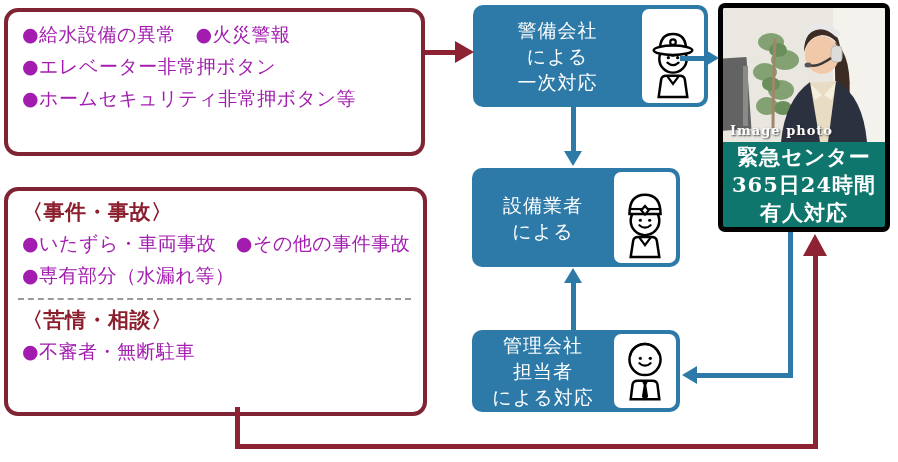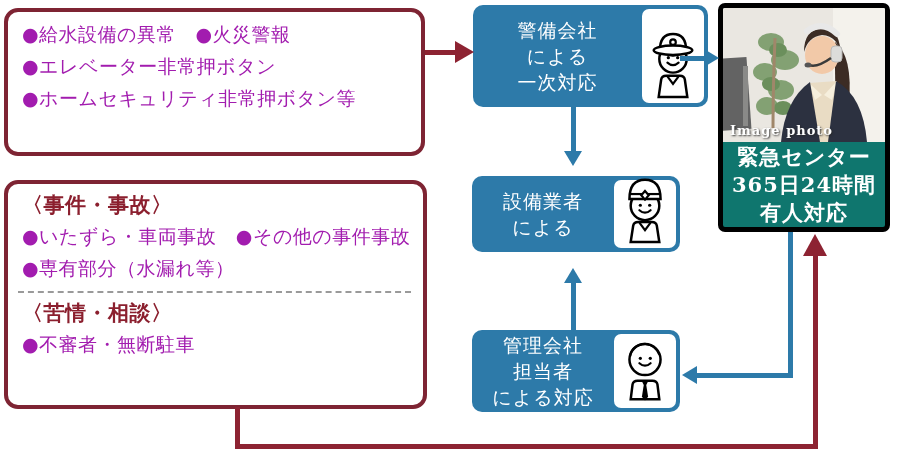--- a/index.html
+++ b/index.html
@@ -53,21 +53,21 @@
 <body>
 
 <div class="canvas">
 
   <div class="cat-box" style="left:4px;top:8px;width:421px;height:148px;">
     <div class="cat-item">●給水設備の異常　●火災警報</div>
     <div class="cat-item">●エレベーター非常押ボタン</div>
     <div class="cat-item">●ホームセキュリティ非常押ボタン等</div>
   </div>
 
-  <div class="cat-box" style="left:4px;top:180px;width:423px;height:229px;">
+  <div class="cat-box" style="left:4px;top:187px;width:423px;height:229px;">
     <div class="cat-title">〈事件・事故〉</div>
     <div class="cat-item">●いたずら・車両事故　●その他の事件事故</div>
     <div class="cat-item">●専有部分（水漏れ等）</div>
     <hr class="divider">
     <div class="cat-title">〈苦情・相談〉</div>
     <div class="cat-item">●不審者・無断駐車</div>
   </div>
 
   <div class="flow-box" style="left:473px;top:5px;width:235px;height:102px;">
     <div class="flow-text">
@@ -84,21 +84,21 @@
         <circle cx="52.5" cy="62" r="2.6" fill="#000"></circle>
         <path d="M36 70 Q45 78 54 70" fill="none" stroke="#000" stroke-width="3.5" stroke-linecap="round"></path>
         <path d="M24 50 Q24 24 45 24 Q66 24 66 50 Z" fill="#fff" stroke="#000" stroke-width="4"></path>
         <ellipse cx="45" cy="50" rx="31" ry="7.5" fill="#fff" stroke="#000" stroke-width="4"></ellipse>
         <circle cx="45" cy="37" r="4.5" fill="#fff" stroke="#000" stroke-width="3.5"></circle>
         <path d="M31 56 Q45 65 59 56 Q45 61 31 56 Z" fill="#000"></path>
       </svg>
     </div>
   </div>
 
-  <div class="flow-box" style="left:472px;top:176px;width:208px;height:76px;">
+  <div class="flow-box" style="left:472px;top:168px;width:208px;height:99px;">
     <div class="flow-text">
       <span>設備業者</span>
       <span>による</span>
     </div>
     <div class="icon-panel">
       <svg width="56" height="88" viewBox="0 0 90 122">
         <path d="M22 122 L26 96 Q27 90 34 90 H56 Q63 90 64 96 L68 122 Z" fill="#fff" stroke="#000" stroke-width="4"></path>
         <path d="M36 91 L45 103 L54 91" fill="none" stroke="#000" stroke-width="3.5"></path>
         <circle cx="45" cy="64" r="23" fill="#fff" stroke="#000" stroke-width="4"></circle>
         <circle cx="37.5" cy="63" r="2.6" fill="#000"></circle>

